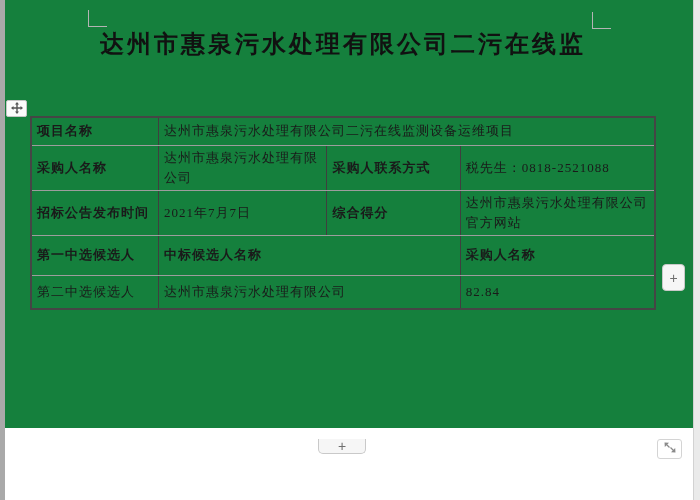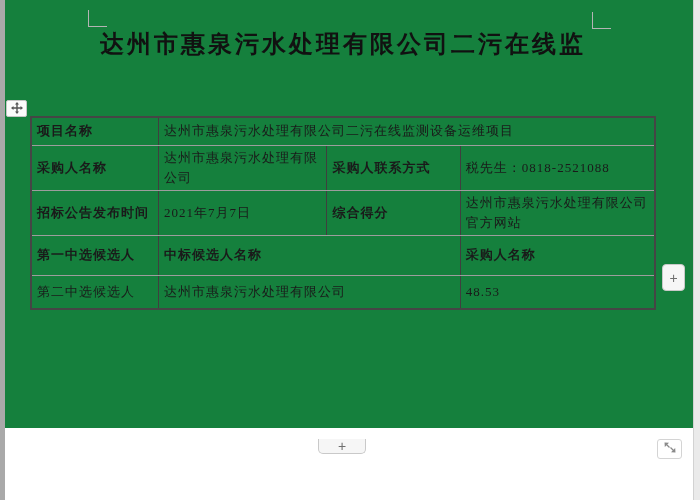--- a/index.html
+++ b/index.html
@@ -80,21 +80,21 @@
         <td>达州市惠泉污水处理有限公司官方网站</td>
       </tr>
       <tr style="height:40px">
         <td class="b">第一中选候选人</td>
         <td colspan="2" class="b">中标候选人名称</td>
         <td class="b">采购人名称</td>
       </tr>
       <tr style="height:34px">
         <td>第二中选候选人</td>
         <td colspan="2">达州市惠泉污水处理有限公司</td>
-        <td>48.53</td>
+        <td>82.84</td>
       </tr>
     </tbody>
   </table>
 
   <div class="ctl-btn add-row">
     <span>+</span>
   </div>
 
   <div class="ctl-btn add-col">
     <span>+</span>

